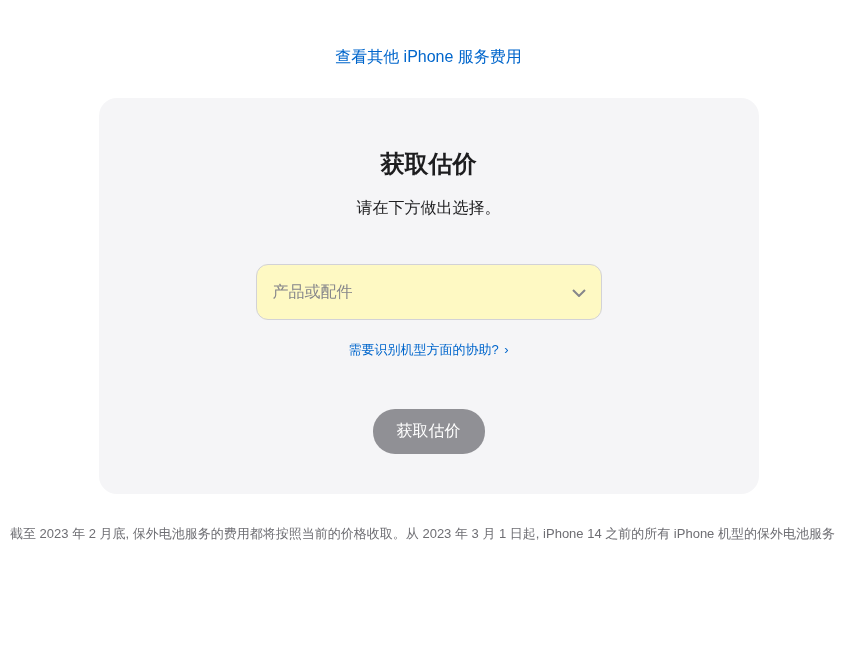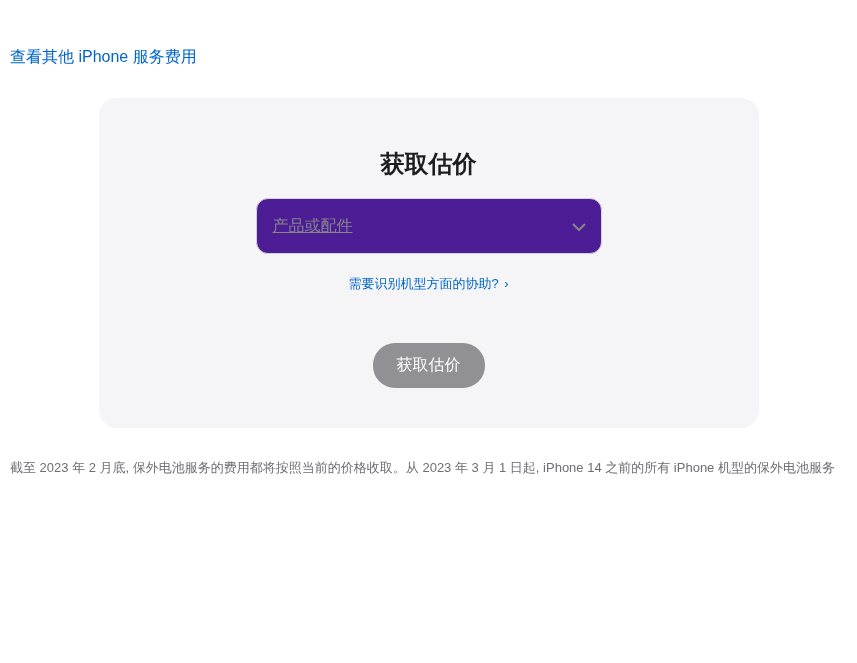--- a/index.html
+++ b/index.html
@@ -12,20 +12,21 @@
       background: #ffffff;
       width: 857px;
       height: 663px;
       overflow: hidden;
     }
     .container {
       width: 100%;
       padding: 0 10px;
     }
     .top-link {
+      text-align: center;
       padding: 47px 0 30px 0;
     }
     .top-link a {
       color: #0066cc;
       text-decoration: none;
       font-size: 16px;
     }
     .card {
       background: #f5f5f7;
       border-radius: 18px;
@@ -46,32 +47,31 @@
       margin-bottom: 45px;
     }
     .select-wrapper {
       position: relative;
       width: 346px;
       margin: 0 auto 25px auto;
     }
     .select-box {
       width: 100%;
       height: 56px;
-      background: #4c1d95;
+      background: #fef9c3;
       border: 1px solid #d2d2d7;
       border-radius: 12px;
       padding: 0 45px 0 16px;
       font-size: 16px;
       color: #86868b;
       appearance: none;
       cursor: pointer;
       text-align: left;
       display: flex;
       align-items: center;
-      text-decoration: underline;
     }
     .select-chevron {
       position: absolute;
       right: 16px;
       top: 50%;
       transform: translateY(-50%);
       pointer-events: none;
     }
     .select-chevron svg {
       width: 14px;
@@ -117,20 +117,21 @@
 </head>
 <body>
 
 <div class="container">
   <div class="top-link">
     <a href="#">查看其他 iPhone 服务费用</a>
   </div>
 
   <div class="card">
     <h2 class="card-title">获取估价</h2>
+    <p class="card-subtitle">请在下方做出选择。</p>
 
     <div class="select-wrapper">
       <div class="select-box">产品或配件</div>
       <span class="select-chevron">
         <svg viewBox="0 0 14 8">
             <path d="M1 1 L7 7 L13 1"></path>
           </svg>
       </span>
     </div>
 

